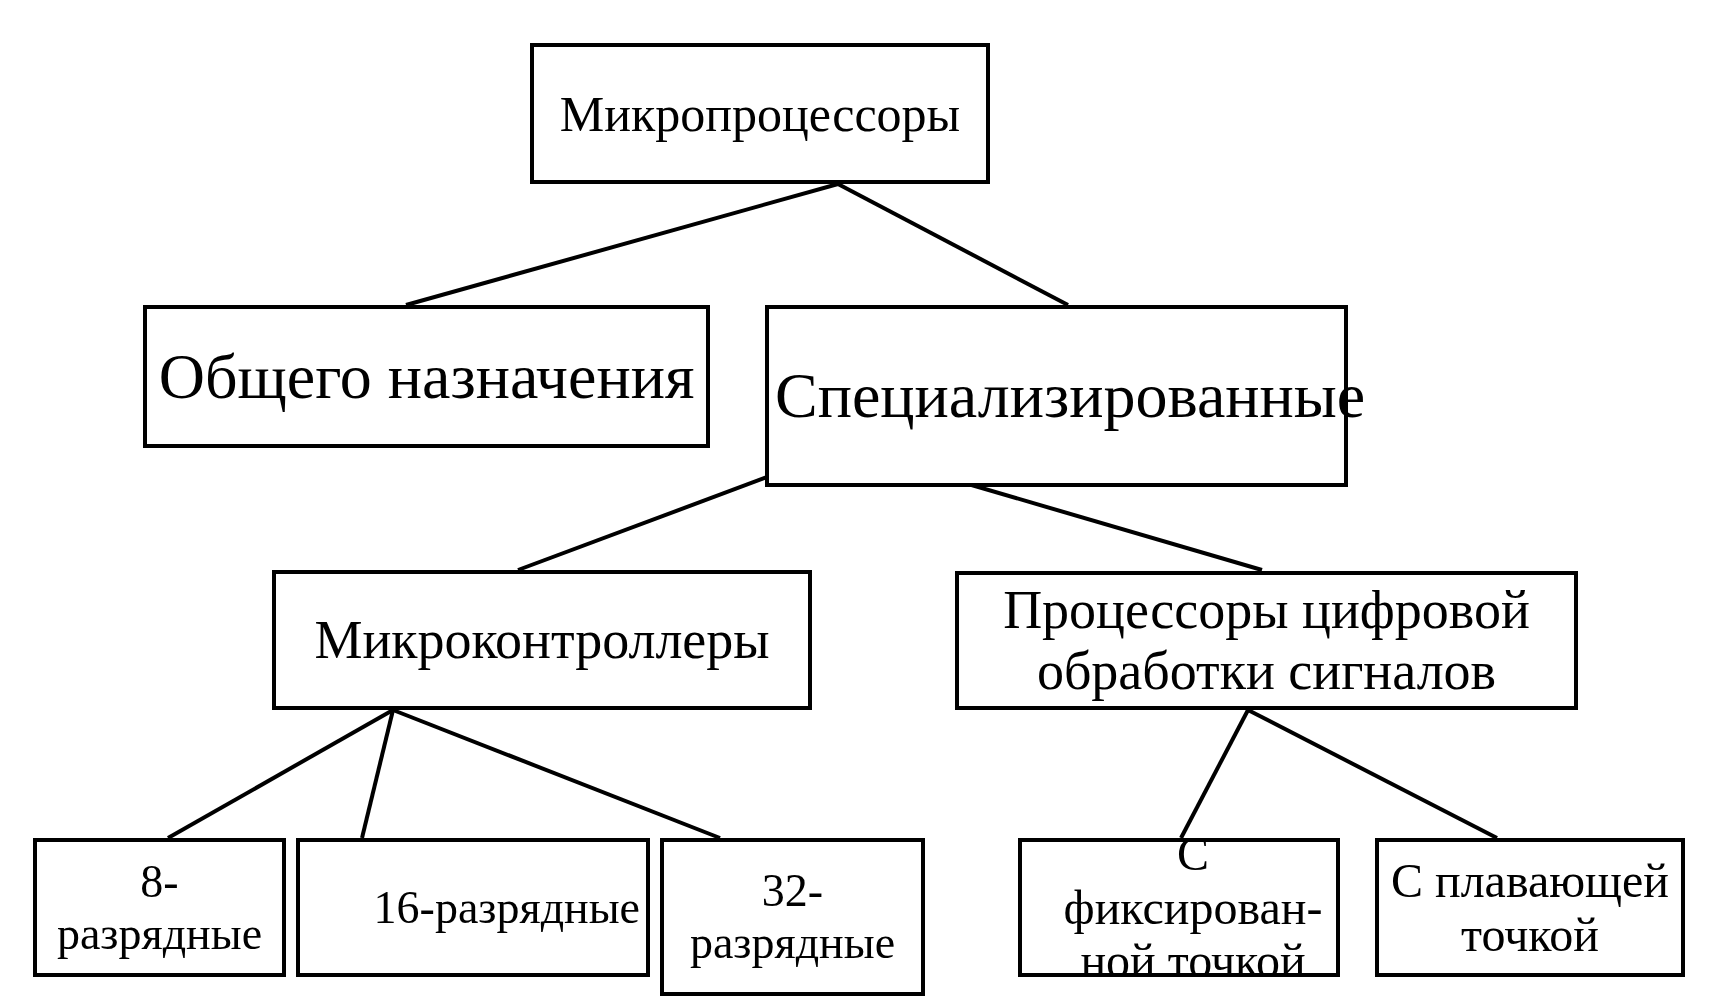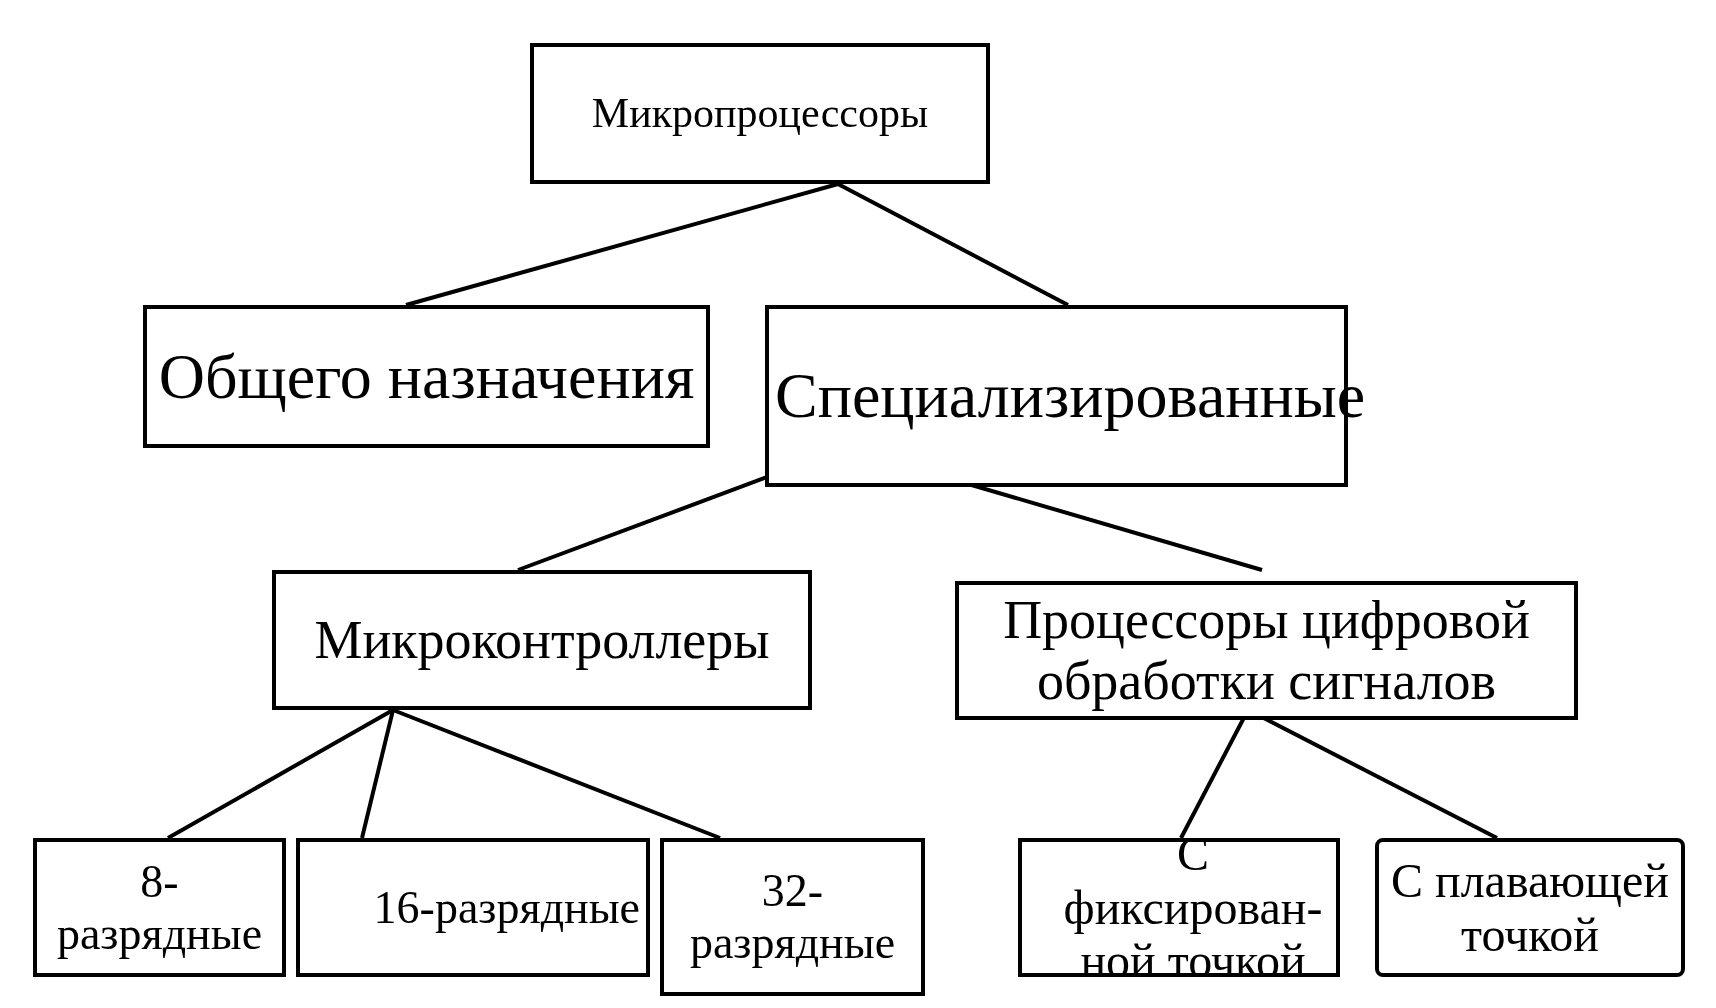--- a/index.html
+++ b/index.html
@@ -39,21 +39,21 @@
     z-index: 2;
   }
   .node-label {
     display: block;
     width: 100%;
     line-height: 1.12;
     white-space: pre-line;
     padding: 0 6px;
     box-sizing: border-box;
   }
-  .fs-root   { font-size: 42px; }
+  .fs-root   { font-size: 50px; }
   .fs-level2 { font-size: 64px; }
   .fs-level3 { font-size: 54px; }
   .fs-leaf   { font-size: 46px; }
   .fs-leaf-2 { font-size: 48px; }
 </style>
 </head>
 <body>
 
 <div id="diagram-root">
 
@@ -82,21 +82,21 @@
   </div>
 
   <div class="node fs-level2" style="left:765px; top:305px; width:583px; height:182px;">
     <span class="node-label">Специализированные</span>
   </div>
 
   <div class="node fs-level3" style="left:272px; top:570px; width:540px; height:140px;">
     <span class="node-label">Микроконтроллеры</span>
   </div>
 
-  <div class="node fs-level3" style="left:955px; top:571px; width:623px; height:139px;margin-top:10px;">
+  <div class="node fs-level3" style="left:955px; top:571px; width:623px; height:139px;">
     <span class="node-label">Процессоры цифровой
 обработки сигналов</span>
   </div>
 
   <div class="node fs-leaf" style="left:33px; top:838px; width:253px; height:139px;">
     <span class="node-label">8-разрядные</span>
   </div>
 
   <div class="node fs-leaf" style="left:296px; top:838px; width:354px; height:139px;text-align:right;">
     <span class="node-label">16-разрядные</span>
@@ -104,18 +104,18 @@
 
   <div class="node fs-leaf" style="left:660px; top:838px; width:265px; height:158px;">
     <span class="node-label">32-разрядные</span>
   </div>
 
   <div class="node fs-leaf-2" style="left:1018px; top:838px; width:322px; height:139px;padding-left:28px;">
     <span class="node-label">С фиксирован-
 ной точкой</span>
   </div>
 
-  <div class="node fs-leaf-2" style="left:1375px; top:838px; width:310px; height:139px;border-radius:8px;">
+  <div class="node fs-leaf-2" style="left:1375px; top:838px; width:310px; height:139px;">
     <span class="node-label">С плавающей
 точкой</span>
   </div>
 
 </div>
 
 </body></html>

